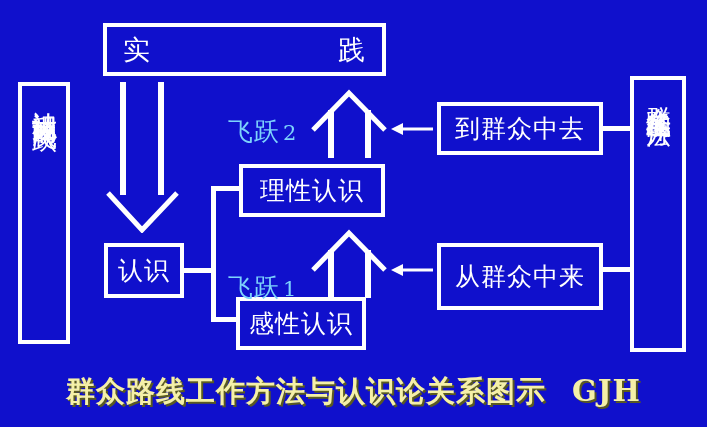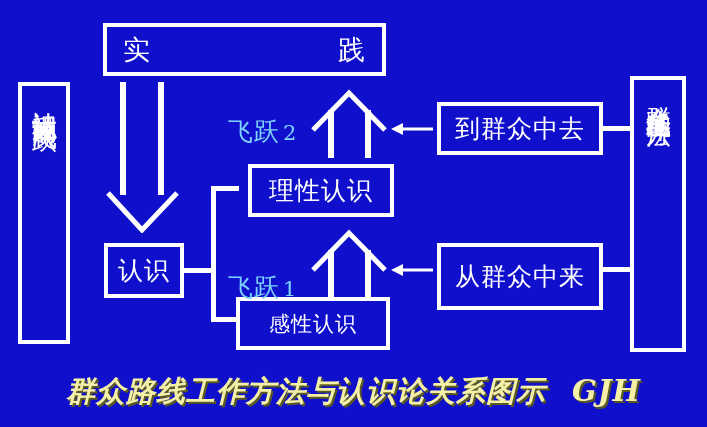--- a/index.html
+++ b/index.html
@@ -60,28 +60,28 @@
     width: 56px; height: 276px;
   }
 
   
   #box-cognition {
     left: 104px; top: 243px;
     width: 80px; height: 55px;
     font-size: 25px;
   }
   #box-rational {
-    left: 248px; top: 164px;
+    left: 239px; top: 164px;
     width: 146px; height: 53px;
     font-size: 25px;
   }
   #box-perceptual {
     left: 236px; top: 297px;
-    width: 154px; height: 53px;
-    font-size: 21px;
+    width: 130px; height: 53px;
+    font-size: 25px;
     font-family: Liberation Serif, serif;
   }
   #box-to-masses {
     left: 437px; top: 102px;
     width: 166px; height: 53px;
     font-size: 25px;
   }
   #box-from-masses {
     left: 437px; top: 243px;
     width: 166px; height: 67px;
@@ -131,21 +131,20 @@
 
   
   #caption {
     position: absolute;
     left: 0; top: 372px;
     width: 707px;
     text-align: center;
     color: #f5f0a8;
     font-size: 29px;
     font-weight: bold;
-    font-style: italic;
     letter-spacing: 1px;
     text-shadow: 2px 2px 0 #5a5a20;
     white-space: nowrap;
   }
   #caption .tag {
     font-family: "DejaVu Serif", "Liberation Serif", serif;
     padding-left: 26px;
   }
 </style>
 </head>

